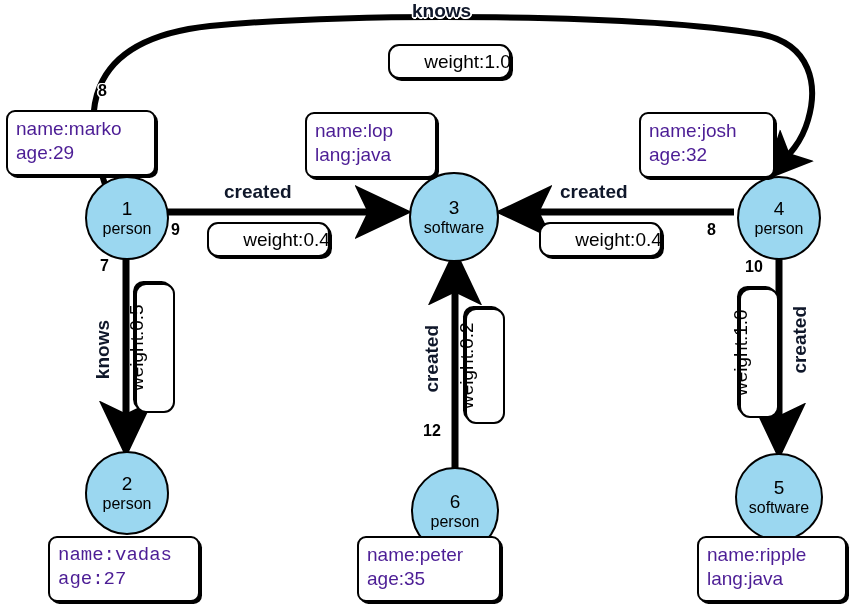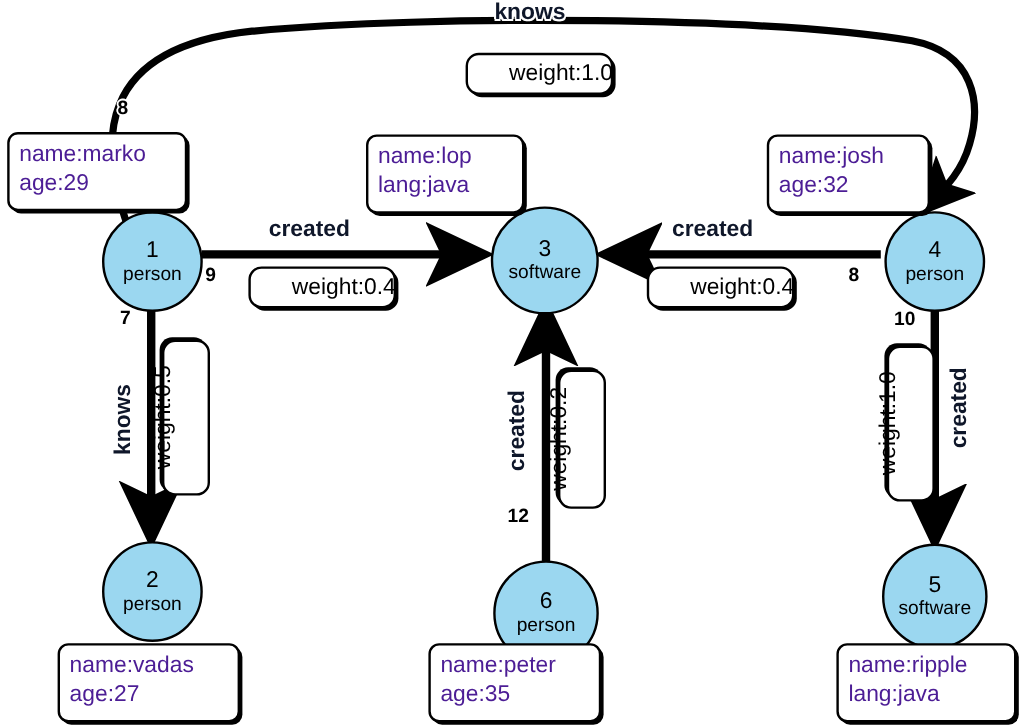--- a/index.html
+++ b/index.html
@@ -188,21 +188,21 @@
   <div class="vertex" style="left:411px; top:467px; width:88px; height:88px;">
     <span class="v-id">6</span>
     <span class="v-label">person</span>
   </div>
 
   <div class="propbox" style="left:6px; top:110px; width:150px; height:66px;">
     <span class="prow">name:marko</span>
     <span class="prow">age:29</span>
   </div>
 
-  <div class="propbox" style="left:48px; top:536px; width:152px; height:66px;">
+  <div class="propbox" style="left:48px; top:536px; width:152px; height:66px;font-family:Liberation Mono, monospace;">
     <span class="prow">name:vadas</span>
     <span class="prow">age:27</span>
   </div>
 
   <div class="propbox" style="left:305px; top:112px; width:132px; height:66px;">
     <span class="prow">name:lop</span>
     <span class="prow">lang:java</span>
   </div>
 
   <div class="propbox" style="left:639px; top:112px; width:136px; height:66px;">

